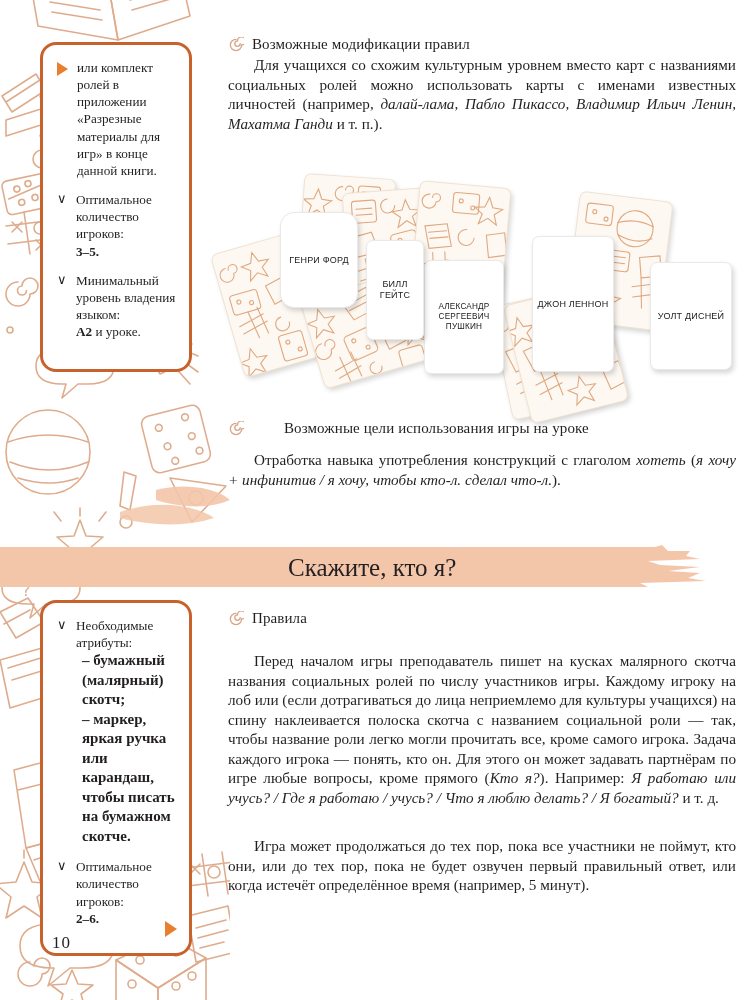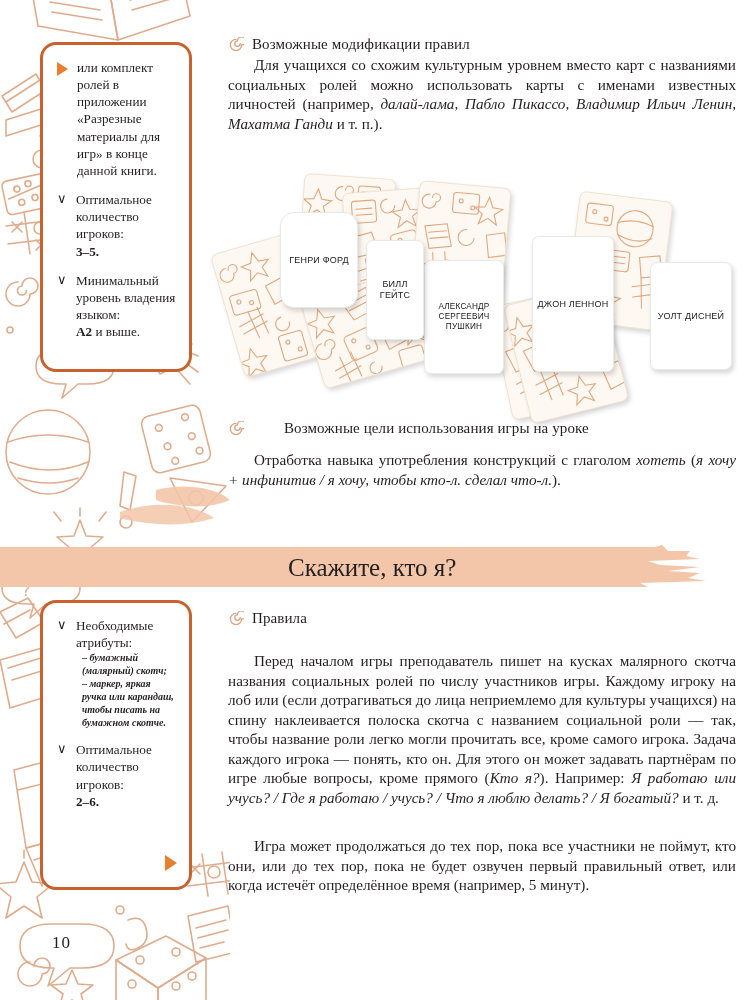--- a/index.html
+++ b/index.html
@@ -49,21 +49,21 @@
     border-top:7px solid transparent;
     border-bottom:7px solid transparent;
   }
   .sb-text{
     flex:1 1 auto;
     font-size:13.2px;line-height:1.30;
     font-family:"Liberation Serif", serif;
   }
   .sb-text.b{font-weight:normal;}
   .sb-text .lt{font-weight:normal;}
-  .sb-sub{font-weight:bold;font-size:10px;line-height:1.30;font-style:italic;}
+  .sb-sub{font-weight:bold;font-size:15px;line-height:1.30;}
   .sb-val{font-weight:bold;}
 
   .corner-tri{
     position:absolute;right:12px;bottom:16px;width:0;height:0;
     border-left:12px solid #e87e2e;
     border-top:8px solid transparent;
     border-bottom:8px solid transparent;
   }
 
   
@@ -279,21 +279,21 @@
         <br>
         <span class="sb-val">3–5.</span>
       </div>
     </div>
 
     <div class="sb-item">
       <div class="sb-bullet">∨</div>
       <div class="sb-text">
         <span>Минимальный уровень владения языком:</span>
         <br>
-        <span class="sb-val">А2</span><span class="lt"> и выше.</span>
+        <span class="sb-val">А2</span><span class="lt"> и уроке.</span>
       </div>
     </div>
   </div>
 
   <div class="content">
 
     <h2 class="sec" style="margin-top:36px;">
       <svg class="spiral" viewBox="0 0 16 16">
         <path d="M8 2.4a5.6 5.6 0 1 0 5.6 5.6 4.1 4.1 0 1 0-4.1-4.1 2.7 2.7 0 1 0 2.7 2.7" fill="none" stroke="#d9a283" stroke-width="1.3" stroke-linecap="round"></path>
       </svg>

